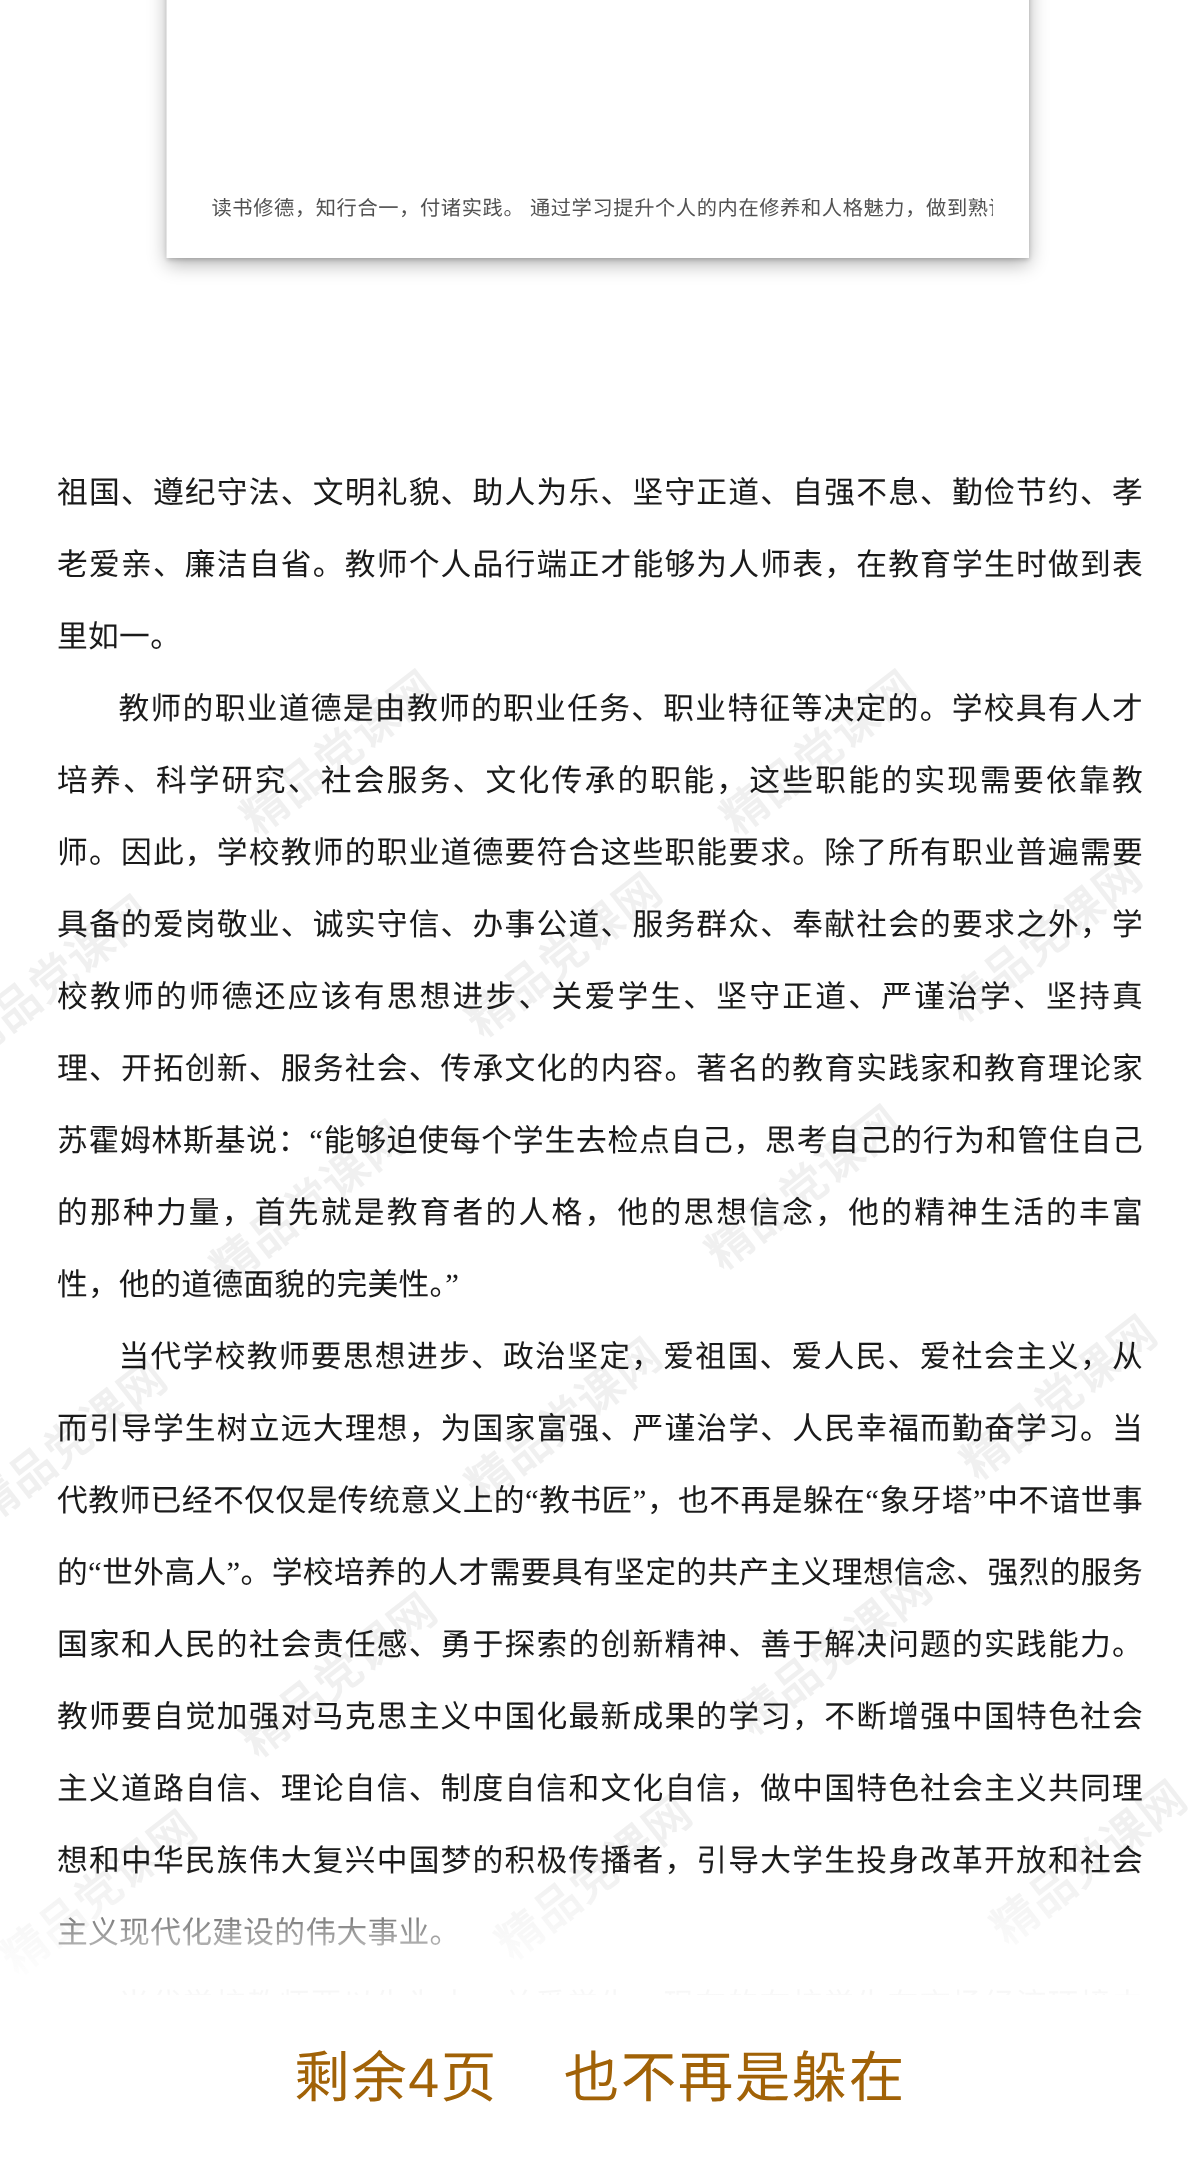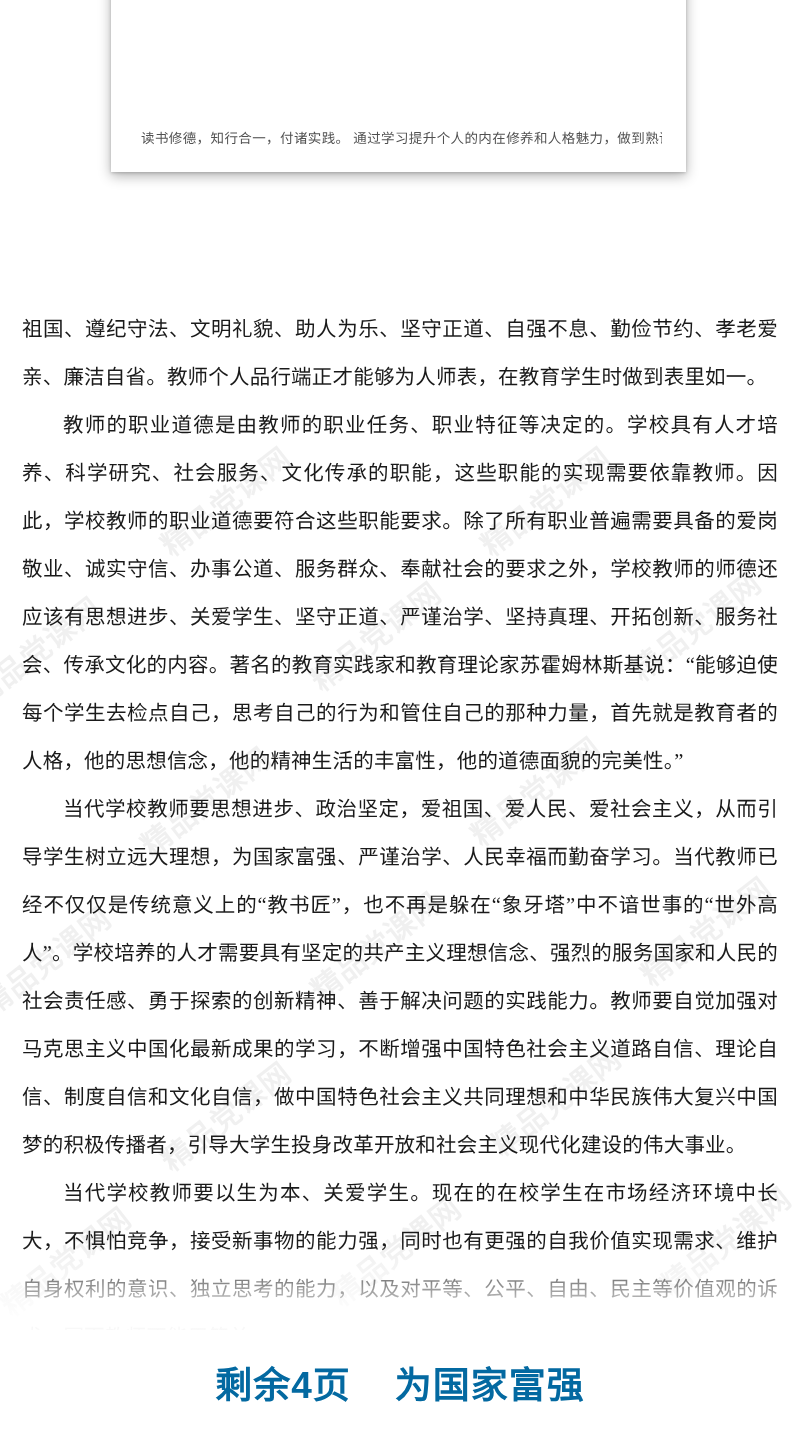--- a/index.html
+++ b/index.html
@@ -79,21 +79,21 @@
   
   .doc-body {
     position: absolute;
     left: 0;
     top: 0;
     width: 800px;
     z-index: 2;
   }
   .para {
     margin: 0;
-    padding: 0 22px;
+    padding: 0 38px;
     font-size: 20.5px;
     line-height: 48px;
     color: #1a1a1a;
     text-align: justify;
     text-justify: inter-ideograph;
     letter-spacing: 0.2px;
   }
   .para.indent {
     text-indent: 2em;
   }
@@ -134,22 +134,22 @@
     align-items: flex-start;
     justify-content: center;
     gap: 44px;
     padding-top: 34px;
     box-sizing: border-box;
     z-index: 4;
   }
   .paywall-text {
     font-family: "Liberation Sans", "DejaVu Sans", sans-serif;
     font-size: 37px;
-    font-weight: 700;
-    color: #0369a1;
+    font-weight: 400;
+    color: #a16207;
     line-height: 44px;
     letter-spacing: 1px;
     cursor: pointer;
     user-select: none;
   }
 </style>
 </head>
 <body>
 
 <div class="page-card-wrap">
@@ -180,14 +180,14 @@
     <p class="para">祖国、遵纪守法、文明礼貌、助人为乐、坚守正道、自强不息、勤俭节约、孝老爱亲、廉洁自省。教师个人品行端正才能够为人师表，在教育学生时做到表里如一。</p>
     <p class="para indent">教师的职业道德是由教师的职业任务、职业特征等决定的。学校具有人才培养、科学研究、社会服务、文化传承的职能，这些职能的实现需要依靠教师。因此，学校教师的职业道德要符合这些职能要求。除了所有职业普遍需要具备的爱岗敬业、诚实守信、办事公道、服务群众、奉献社会的要求之外，学校教师的师德还应该有思想进步、关爱学生、坚守正道、严谨治学、坚持真理、开拓创新、服务社会、传承文化的内容。著名的教育实践家和教育理论家苏霍姆林斯基说：“能够迫使每个学生去检点自己，思考自己的行为和管住自己的那种力量，首先就是教育者的人格，他的思想信念，他的精神生活的丰富性，他的道德面貌的完美性。”</p>
     <p class="para indent">当代学校教师要思想进步、政治坚定，爱祖国、爱人民、爱社会主义，从而引导学生树立远大理想，为国家富强、严谨治学、人民幸福而勤奋学习。当代教师已经不仅仅是传统意义上的“教书匠”，也不再是躲在“象牙塔”中不谙世事的“世外高人”。学校培养的人才需要具有坚定的共产主义理想信念、强烈的服务国家和人民的社会责任感、勇于探索的创新精神、善于解决问题的实践能力。教师要自觉加强对马克思主义中国化最新成果的学习，不断增强中国特色社会主义道路自信、理论自信、制度自信和文化自信，做中国特色社会主义共同理想和中华民族伟大复兴中国梦的积极传播者，引导大学生投身改革开放和社会主义现代化建设的伟大事业。</p>
     <p class="para indent">当代学校教师要以生为本、关爱学生。现在的在校学生在市场经济环境中长大，不惧怕竞争，接受新事物的能力强，同时也有更强的自我价值实现需求、维护自身权利的意识、独立思考的能力，以及对平等、公平、自由、民主等价值观的诉求，因而教师不能用简单</p>
   </div>
 
 <div class="fade-mask"></div>
 
 <div class="paywall">
   <div class="paywall-text">剩余4页</div>
-  <div class="paywall-text">为国家富强</div>
+  <div class="paywall-text">也不再是躲在</div>
 </div>
 
 </body></html>

